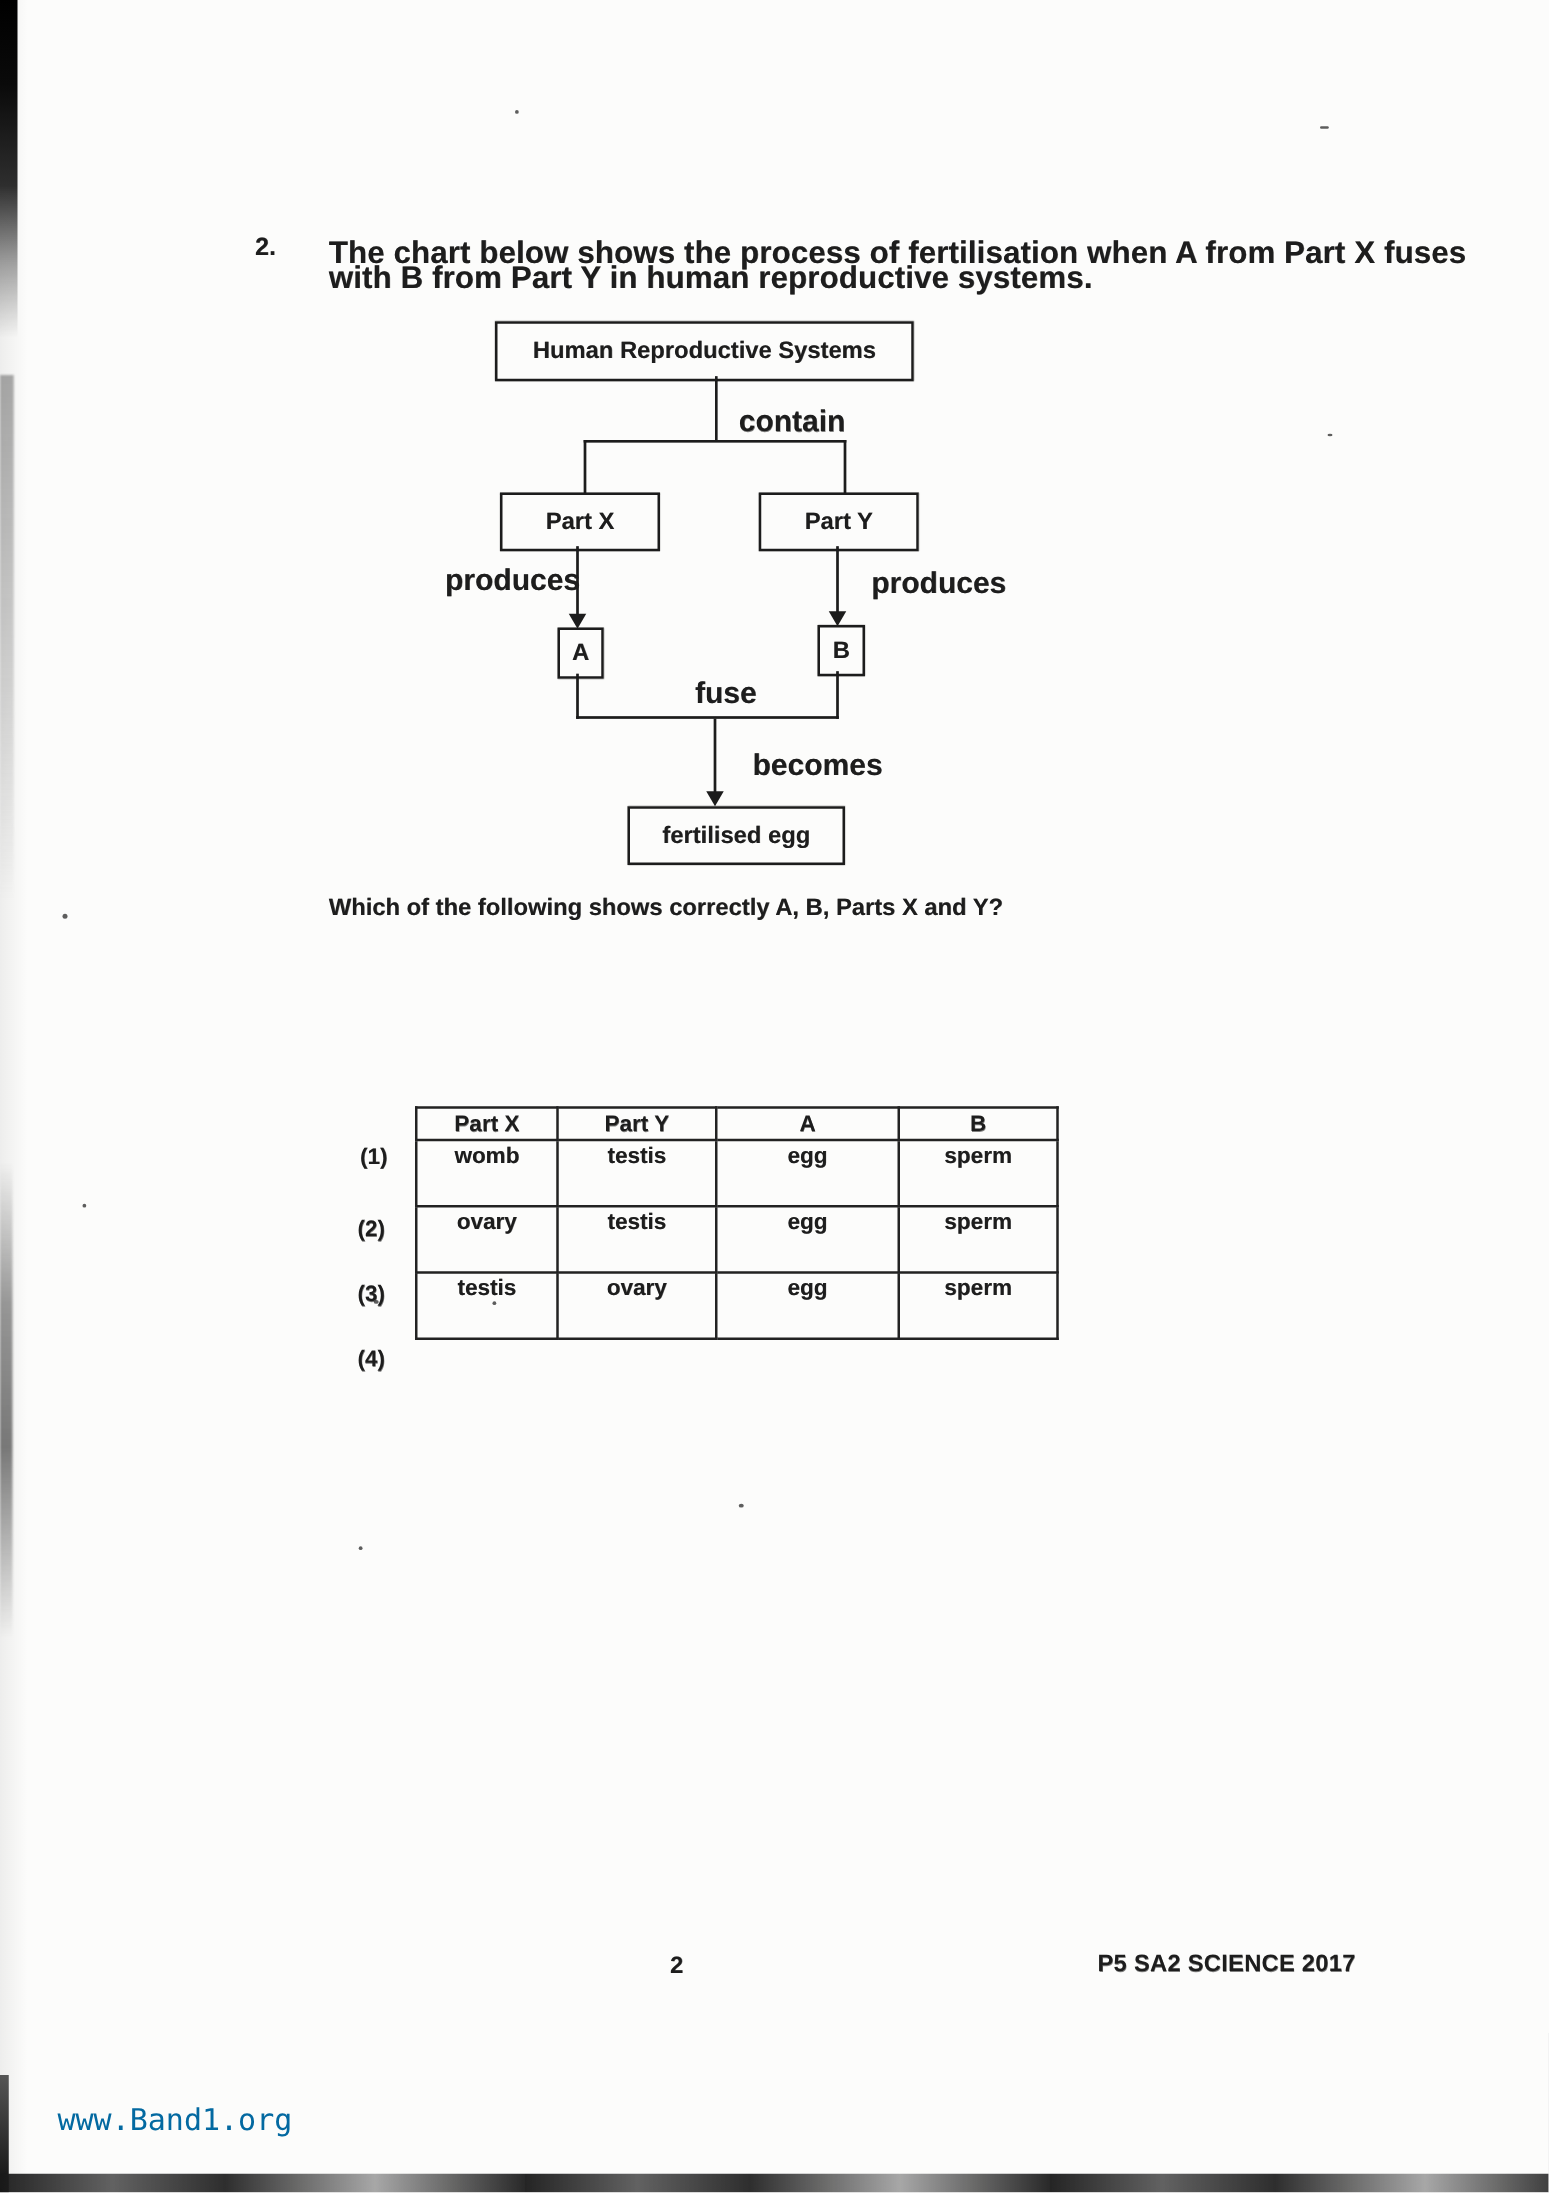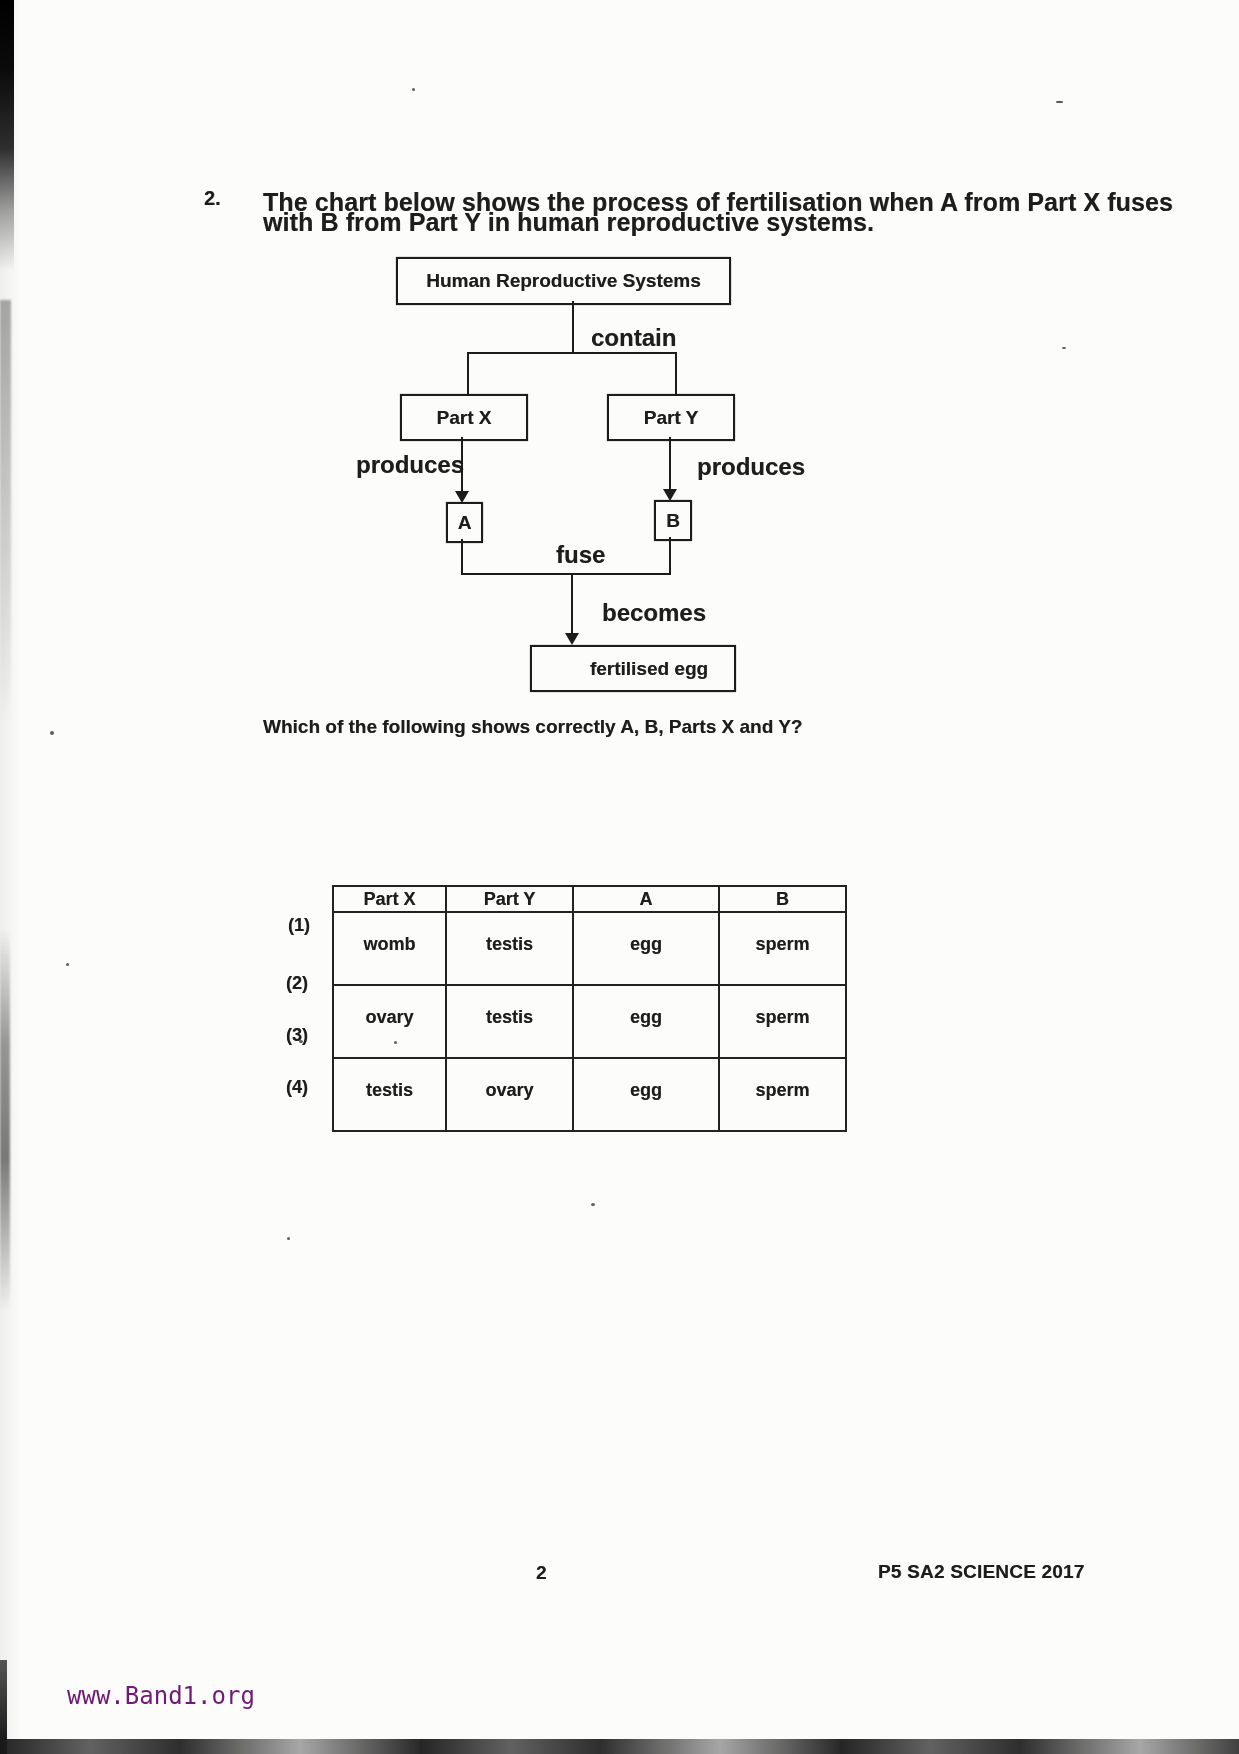--- a/index.html
+++ b/index.html
@@ -85,28 +85,28 @@
     border-collapse:collapse;table-layout:fixed;
     width:513px;z-index:1;position:absolute;left:332px;top:885px;
   }
   table.opts th, table.opts td{
     border:2px solid #222;
     font-size:18px;
     text-align:center;
     padding:0;
   }
   table.opts th{height:24px;font-weight:700;}
-  table.opts td{height:50px;vertical-align:top;padding-top:21px;font-weight:600;}
+  table.opts td{height:50px;vertical-align:top;padding-top:1px;font-weight:600;}
   .optlabel{font-size:18px;font-weight:600;z-index:1;}
   
   .pagenum{font-size:19px;font-weight:600;z-index:1;}
   .papercode{font-size:19px;font-weight:700;letter-spacing:0.2px;z-index:1;white-space:nowrap;}
   .watermark{
     font-family:"DejaVu Sans Mono","Liberation Mono",monospace;
-    font-size:24px;color:#701a75;z-index:3;white-space:nowrap;margin-left:21px;
+    font-size:24px;color:#0369a1;z-index:3;white-space:nowrap;
   }
 </style>
 </head>
 <body>
 
 <div class="page">
 
   <div class="abs edge-shade"></div>
   <div class="abs left-bar-top"></div>
   <div class="abs left-smudge-mid"></div>
@@ -153,21 +153,21 @@
 
     <div class="abs dline" style="left:461px;top:539px;width:2px;height:36px;"></div>
     <div class="abs dline" style="left:669px;top:537px;width:2px;height:38px;"></div>
     <div class="abs dline" style="left:461px;top:573px;width:210px;height:2px;"></div>
     <div class="abs dlabel ink" style="left:556px;top:541px;">fuse</div>
 
     <div class="abs dline" style="left:571px;top:575px;width:2px;height:60px;"></div>
     <div class="abs arrowhead" style="left:565px;top:633px;"></div>
     <div class="abs dlabel ink" style="left:602px;top:599px;">becomes</div>
 
-    <div class="abs dbox ink" style="left:530px;top:645px;width:170px;height:43px;padding-left:32px;">fertilised egg</div>
+    <div class="abs dbox ink" style="left:502px;top:645px;width:170px;height:43px;">fertilised egg</div>
   </div>
 
   <div class="abs subq ink" style="left:263px;top:716px;">Which of the following shows correctly A, B, Parts X and Y?</div>
 
   <div class="abs optlabel ink" style="left:288px;top:915px;">(1)</div>
   <div class="abs optlabel ink" style="left:286px;top:973px;">(2)</div>
   <div class="abs optlabel ink" style="left:286px;top:1025px;">(3)</div>
   <div class="abs optlabel ink" style="left:286px;top:1077px;">(4)</div>
 
   <table class="opts ink">

